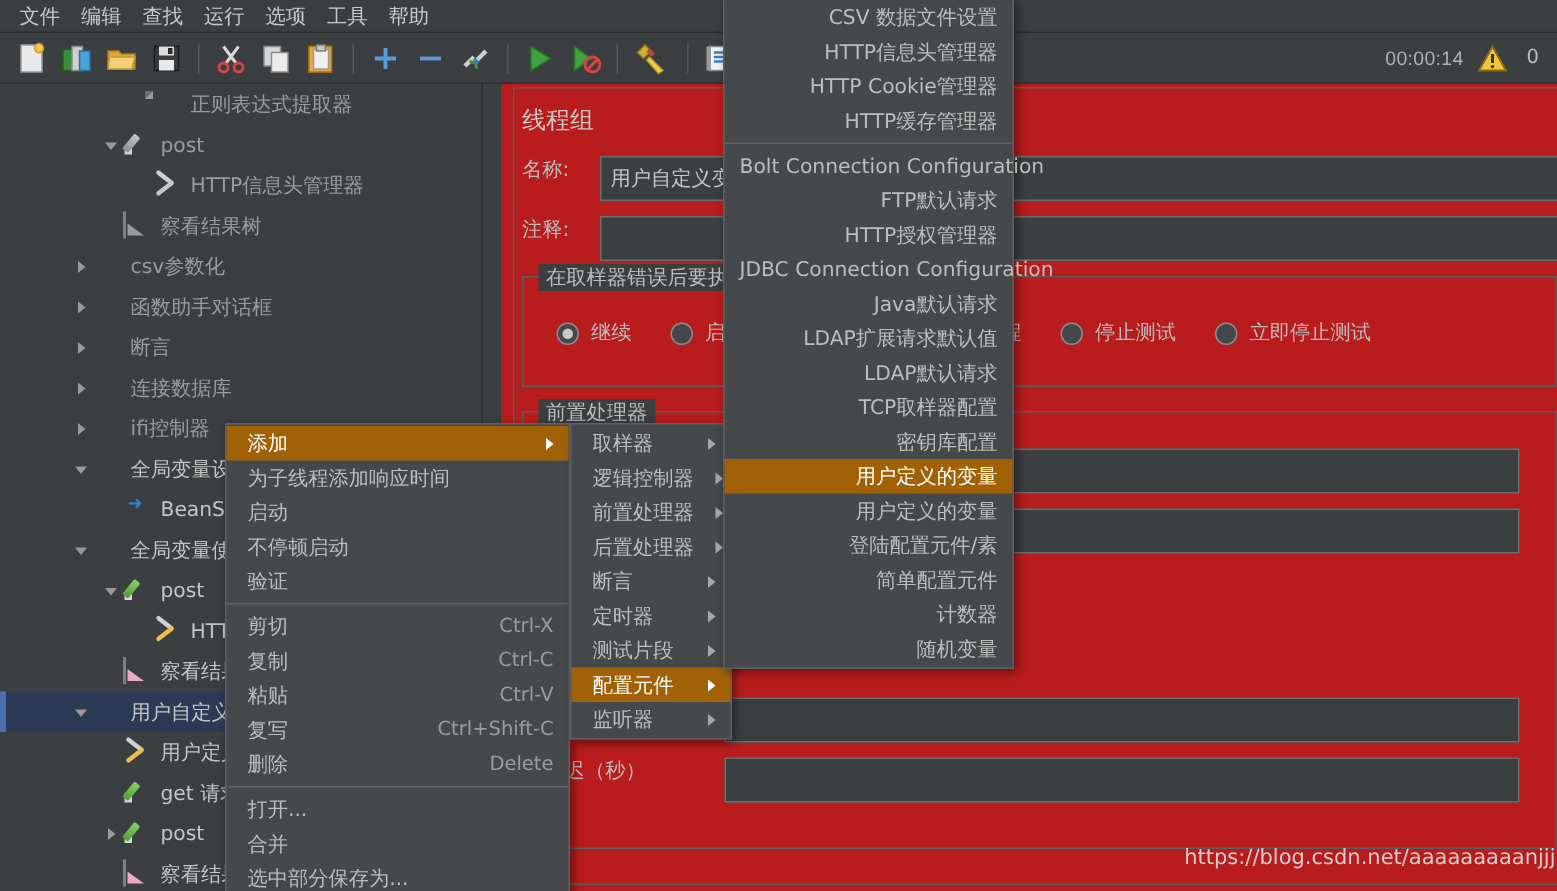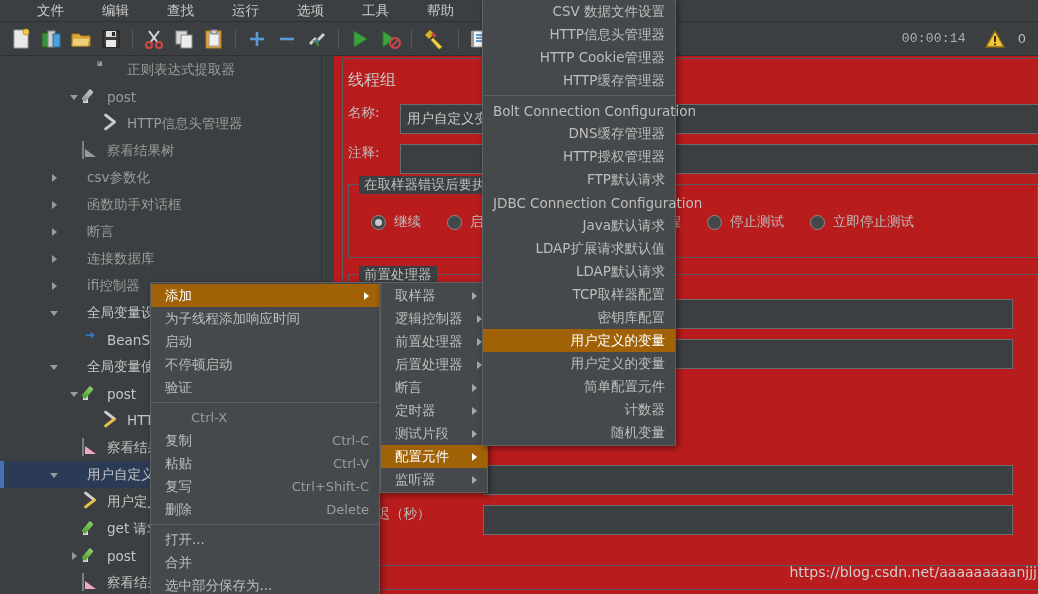--- a/index.html
+++ b/index.html
@@ -18,39 +18,38 @@
   
   .menubar {
     position: absolute; left: 0; top: 0; width: 1038px; height: 22px;
     background: #3c3f41;
     display: flex; align-items: center; padding-left: 6px;
     border-bottom: 1px solid #2e3133;
   }
   .menubar .mi {
     padding: 2px 7px; color: #c8c8c8; font-size: 13.5px; cursor: default;
     white-space: nowrap;
-    margin-left: 24px;
   }
 
   
   .toolbar {
     position: absolute; left: 0; top: 22px; width: 1038px; height: 34px;
     background: #3c3f41;
     border-bottom: 1px solid #2e3133;
     display: flex; align-items: center; padding-left: 6px;
   }
   .tb-btn {
     width: 30px; height: 28px; display: flex; align-items: center; justify-content: center;
     cursor: default; position: relative;
   }
   .tb-sep { width: 1px; height: 20px; background: #555858; margin: 0 6px; }
   .tb-spacer { flex: 1; }
   .tb-timer {
-    color: #b0b0b0; font-size: 13px; font-family: Liberation Mono, monospace;
-    margin-right: 14px; letter-spacing: 0.2px;
+    color: #b0b0b0; font-size: 13px; font-family: Liberation Sans, sans-serif;
+    margin-right: 4px; letter-spacing: 0.2px;
   }
   .tb-warncount { color: #bbb; font-size: 13px; margin-left: 8px; margin-right: 12px; }
 
   
   .tree-panel {
     position: absolute; left: 0; top: 56px; width: 322px; height: 538px;
     background: #3c3f41; overflow: hidden;
     border-right: 1px solid #2e3133;
   }
   .tree-gutter { position: absolute; left: 0; top: 0; width: 8px; height: 100%; background: #3c3f41; }
@@ -483,20 +482,21 @@
         <span class="mi-label">启动</span>
       </div>
       <div class="menu-item">
         <span class="mi-label">不停顿启动</span>
       </div>
       <div class="menu-item">
         <span class="mi-label">验证</span>
       </div>
       <div class="menu-sep"></div>
       <div class="menu-item">
+        <span class="mi-label">剪切</span>
         <span class="mi-accel">Ctrl-X</span>
       </div>
       <div class="menu-item">
         <span class="mi-label">复制</span>
         <span class="mi-accel">Ctrl-C</span>
       </div>
       <div class="menu-item">
         <span class="mi-label">粘贴</span>
         <span class="mi-accel">Ctrl-V</span>
       </div>
@@ -570,27 +570,24 @@
         <span class="mi-label">HTTP Cookie管理器</span>
       </div>
       <div class="menu-item">
         <span class="mi-label">HTTP缓存管理器</span>
       </div>
       <div class="menu-sep"></div>
       <div class="menu-item">
         <span class="mi-label">Bolt Connection Configuration</span>
       </div>
       <div class="menu-item">
-        <span class="mi-label">DNS缓存管理器</span>
+        <span class="mi-label">FTP默认请求</span>
       </div>
       <div class="menu-item">
         <span class="mi-label">HTTP授权管理器</span>
-      </div>
-      <div class="menu-item">
-        <span class="mi-label">FTP默认请求</span>
       </div>
       <div class="menu-item">
         <span class="mi-label">JDBC Connection Configuration</span>
       </div>
       <div class="menu-item">
         <span class="mi-label">Java默认请求</span>
       </div>
       <div class="menu-item">
         <span class="mi-label">LDAP扩展请求默认值</span>
       </div>
@@ -603,20 +600,23 @@
       <div class="menu-item">
         <span class="mi-label">密钥库配置</span>
       </div>
       <div class="menu-item hl">
         <span class="mi-label">用户定义的变量</span>
       </div>
       <div class="menu-item">
         <span class="mi-label">用户定义的变量</span>
       </div>
       <div class="menu-item">
+        <span class="mi-label">登陆配置元件/素</span>
+      </div>
+      <div class="menu-item">
         <span class="mi-label">简单配置元件</span>
       </div>
       <div class="menu-item">
         <span class="mi-label">计数器</span>
       </div>
       <div class="menu-item">
         <span class="mi-label">随机变量</span>
       </div>
     </div>
 

